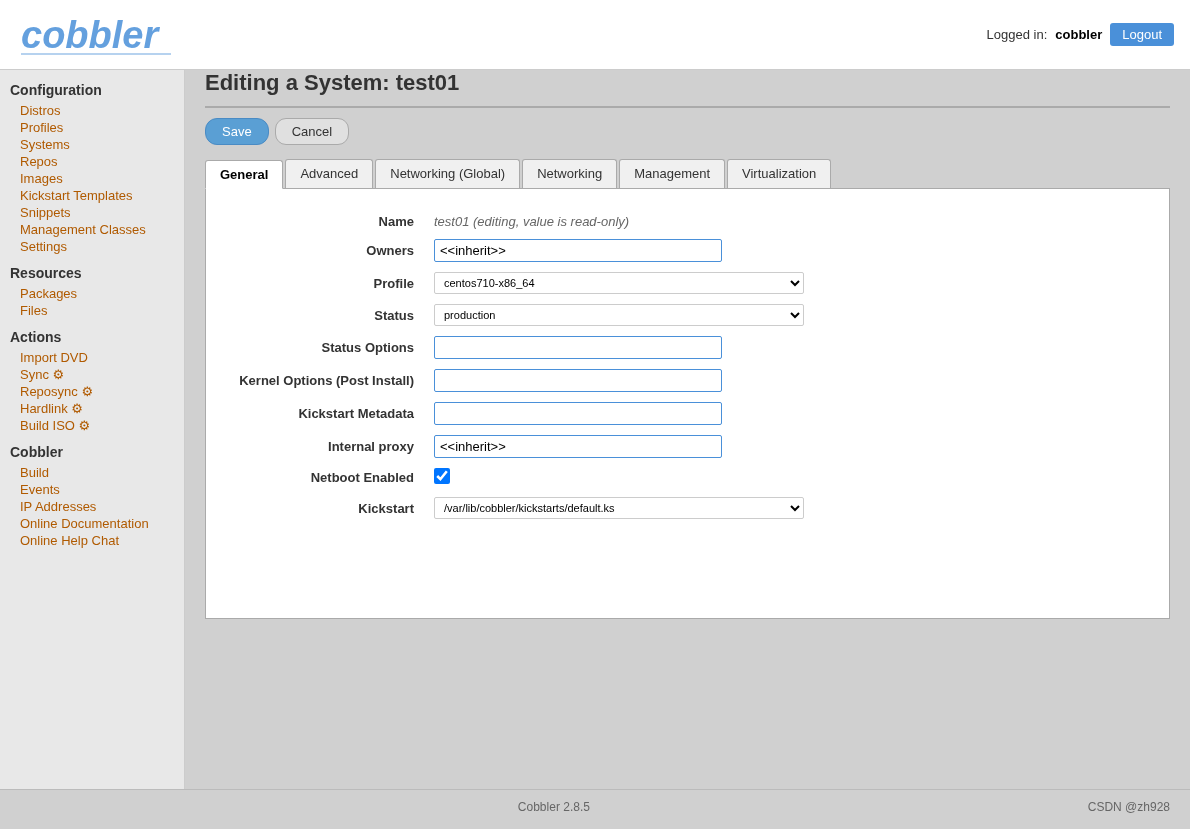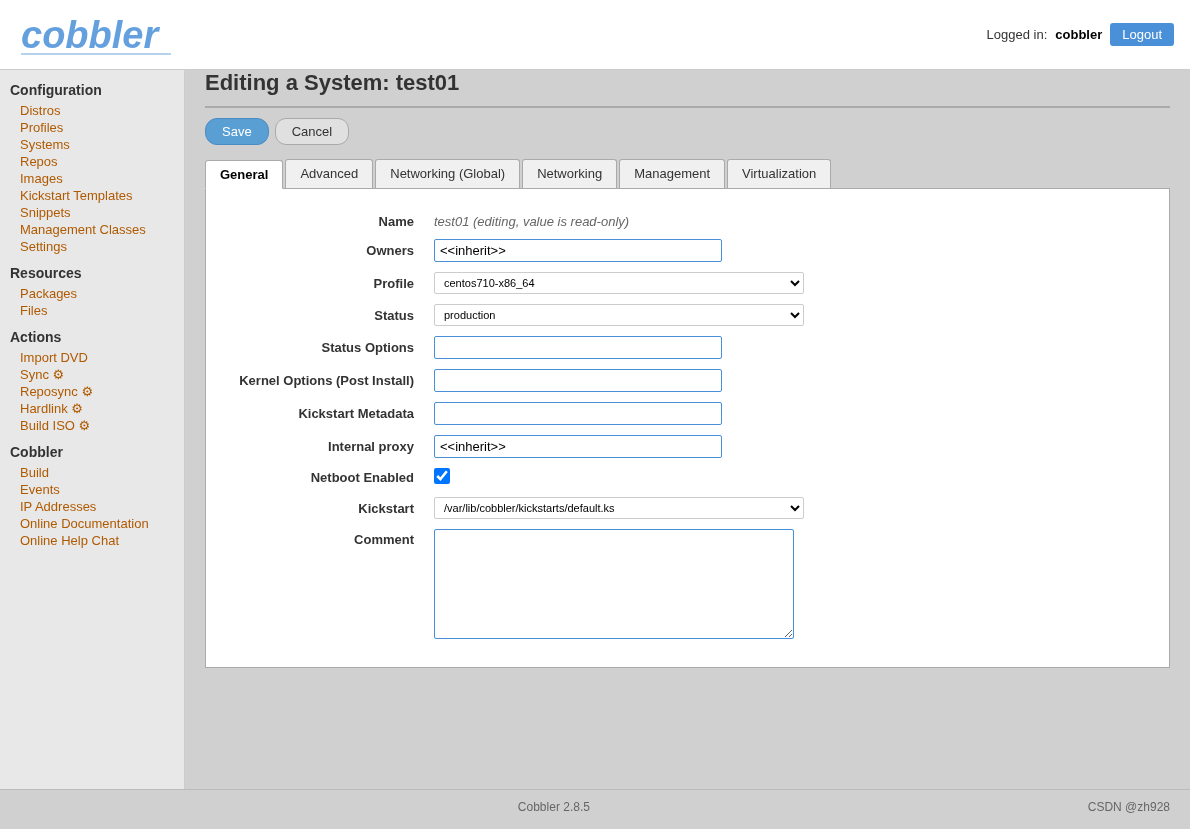--- a/index.html
+++ b/index.html
@@ -342,26 +342,20 @@
           </td>
         </tr>
         <tr>
           <td>Kickstart</td>
           <td>
             <select class="field-select">
               <option>/var/lib/cobbler/kickstarts/default.ks</option>
             </select>
           </td>
         </tr>
-        <tr>
-          <td style="vertical-align:top; padding-top:8px;">Comment</td>
-          <td>
-            <textarea class="field-textarea" style=""></textarea>
-          </td>
-        </tr>
       </tbody>
         </table>
     </div>
   </div>
 </div>
 
 <div id="footer">
   <span></span>
   <span>Cobbler 2.8.5</span>
   <span>CSDN @zh928</span>

